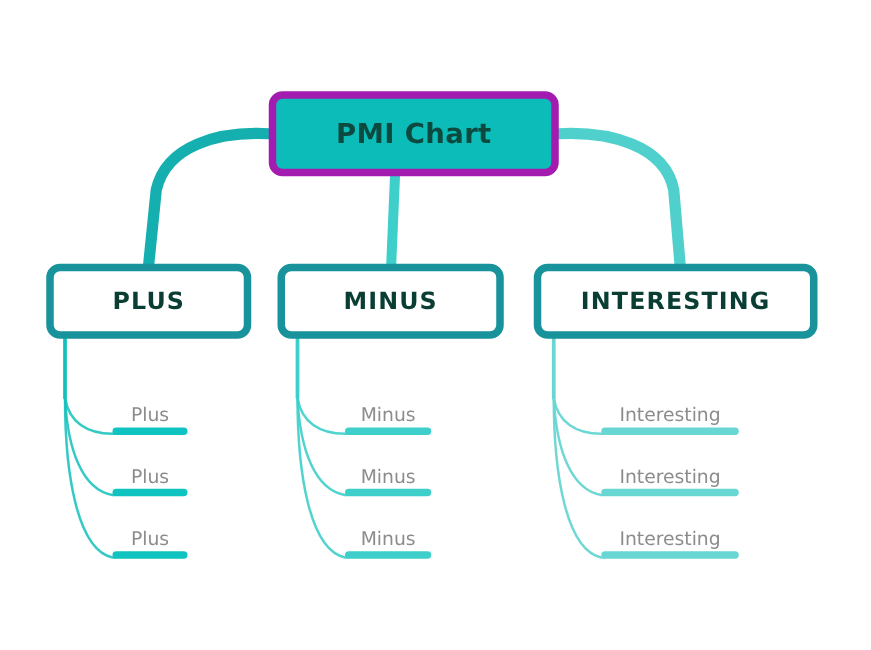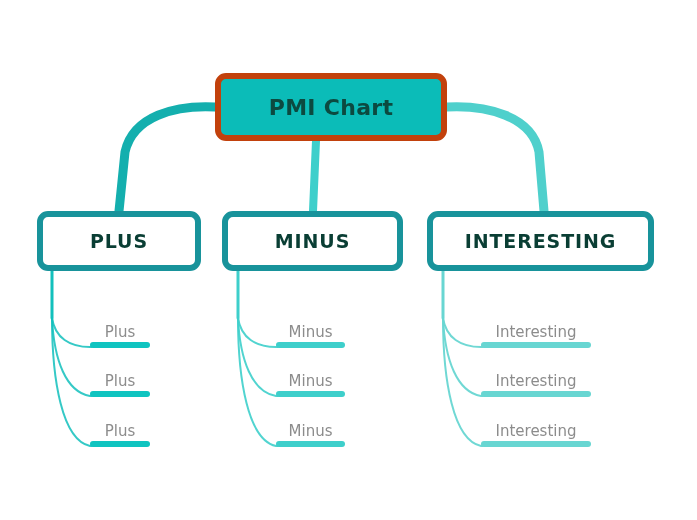--- a/index.html
+++ b/index.html
@@ -29,21 +29,21 @@
 
   
   .root-node {
     position: absolute;
     left: 215px;
     top: 73px;
     width: 232px;
     height: 68px;
     box-sizing: border-box;
     background: #0BBCB8;
-    border: 6px solid #c2410c;
+    border: 6px solid #a21caf;
     border-radius: 11px;
     display: flex;
     align-items: center;
     justify-content: center;
     z-index: 5;
   }
   .root-label {
     font-size: 22px;
     font-weight: bold;
     color: #0C4A40;

